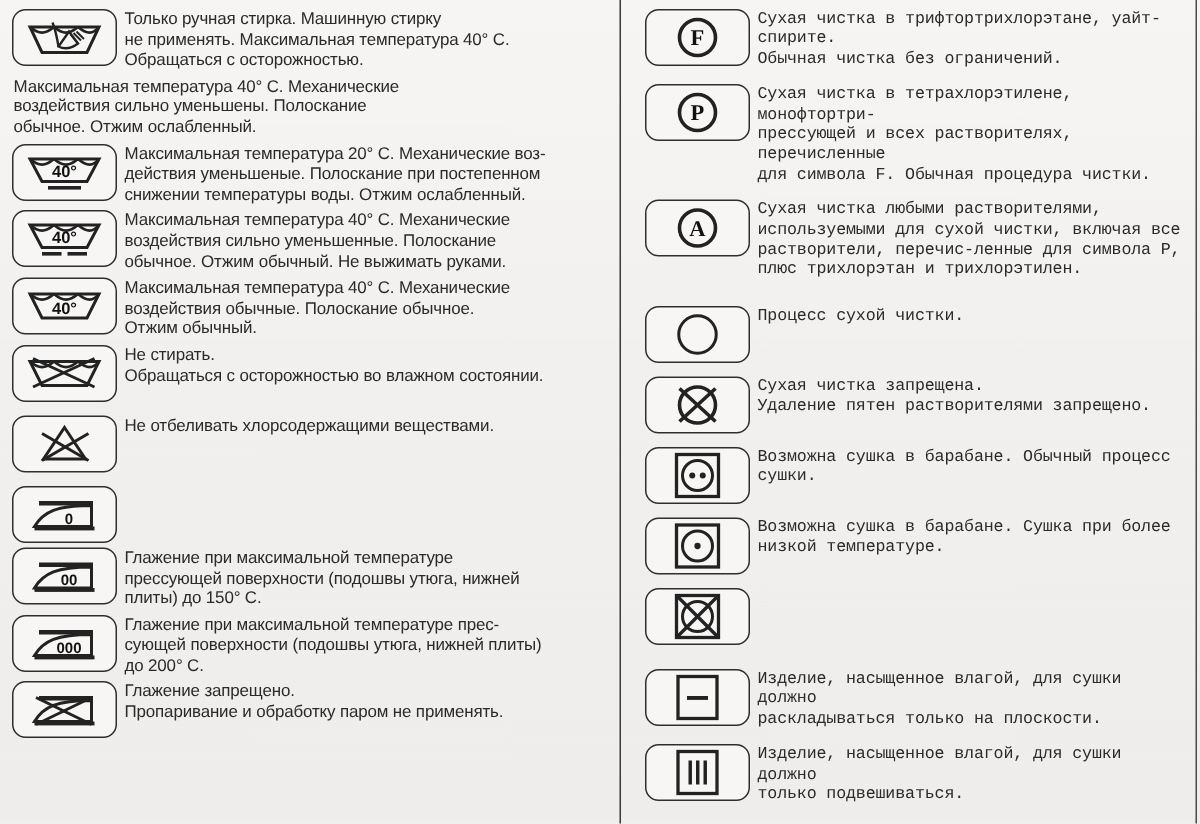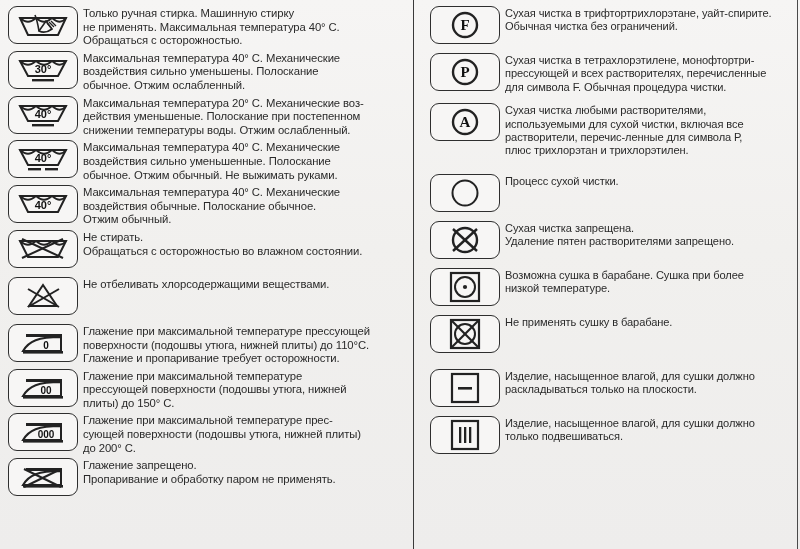--- a/index.html
+++ b/index.html
@@ -68,21 +68,21 @@
   .desc {
     flex: 1 1 auto;
     font-size: 11.3px;
     line-height: 13.6px;
     letter-spacing: -0.1px;
     padding-top: 1px;
     padding-left: 3px;
     color: #2a2a2a;
     white-space: pre-line;
   }
-  .col.right .desc { font-size: 11.1px; line-height: 13.4px; }
+  .col.right .desc { font-size: 11.1px; line-height: 13.4px; font-family: Liberation Mono, monospace; }
 
   
   .gap-s { margin-bottom: 3px; }
   .gap-m { margin-bottom: 9px; }
   .gap-l { margin-bottom: 16px; }
 </style>
 </head>
 <body>
 
 <div class="page">
@@ -105,32 +105,20 @@
             <path d="M30 11 L35 17 M32 10 L37 15 M34 9 L39 14" stroke="#222" stroke-width="1.3"></path>
           </svg>
         </div>
       </div>
       <div class="desc">Только ручная стирка. Машинную  стирку
 не применять. Максимальная температура 40° С.
 Обращаться с осторожностью.</div>
     </div>
 
     <div class="row gap-s">
-      <div class="sym-wrap">
-        <div class="badge">
-          <svg width="54" height="28" viewBox="0 0 54 28">
-            <path d="M4 5 L50 5 L42 20 L12 20 Z" fill="none" stroke="#222" stroke-width="2"></path>
-            <path d="M4 5 C10 10 14 10 20 5" fill="none" stroke="#222" stroke-width="1.8"></path>
-            <path d="M20 5 C26 10 30 10 36 5" fill="none" stroke="#222" stroke-width="1.8"></path>
-            <path d="M36 5 C42 10 46 10 50 5" fill="none" stroke="#222" stroke-width="1.8"></path>
-            <text x="27" y="17" font-family="Liberation Sans, sans-serif" font-size="11" font-weight="bold" fill="#111" text-anchor="middle">30°</text>
-            <rect x="16" y="23" width="22" height="2.4" fill="#222"></rect>
-          </svg>
-        </div>
-      </div>
       <div class="desc">Максимальная температура 40° С. Механические
 воздействия сильно уменьшены. Полоскание
 обычное. Отжим ослабленный.</div>
     </div>
 
     <div class="row gap-s">
       <div class="sym-wrap">
         <div class="badge">
           <svg width="54" height="28" viewBox="0 0 54 28">
             <path d="M4 5 L50 5 L42 20 L12 20 Z" fill="none" stroke="#222" stroke-width="2"></path>
@@ -217,23 +205,20 @@
       <div class="sym-wrap">
         <div class="badge">
           <svg width="54" height="26" viewBox="0 0 54 26">
             <rect x="10" y="4" width="36" height="3" fill="#222"></rect>
             <path d="M7 21 C13 11 22 7 45 7 L45 21 Z" fill="none" stroke="#222" stroke-width="2"></path>
             <rect x="7" y="21" width="40" height="2.6" fill="#222"></rect>
             <text x="30" y="19" font-family="Liberation Sans, sans-serif" font-size="10" font-weight="bold" fill="#111" text-anchor="middle">0</text>
           </svg>
         </div>
       </div>
-      <div class="desc">Глажение при максимальной температуре прессующей
-поверхности (подошвы утюга, нижней плиты) до 110°С.
-Глажение и пропаривание требует осторожности.</div>
     </div>
 
     <div class="row gap-s">
       <div class="sym-wrap">
         <div class="badge">
           <svg width="54" height="26" viewBox="0 0 54 26">
             <rect x="10" y="4" width="36" height="3" fill="#222"></rect>
             <path d="M7 21 C13 11 22 7 45 7 L45 21 Z" fill="none" stroke="#222" stroke-width="2"></path>
             <rect x="7" y="21" width="40" height="2.6" fill="#222"></rect>
             <text x="30" y="19" font-family="Liberation Sans, sans-serif" font-size="10" font-weight="bold" fill="#111" text-anchor="middle">00</text>
@@ -341,20 +326,34 @@
             <circle cx="18" cy="15" r="12" fill="none" stroke="#222" stroke-width="2.4"></circle>
             <path d="M6 4 L30 26" stroke="#222" stroke-width="2.4"></path>
             <path d="M30 4 L6 26" stroke="#222" stroke-width="2.4"></path>
           </svg>
         </div>
       </div>
       <div class="desc">Сухая чистка запрещена.
 Удаление пятен растворителями запрещено.</div>
     </div>
 
+    <div class="row gap-m">
+      <div class="sym-wrap">
+        <div class="badge">
+          <svg width="34" height="32" viewBox="0 0 34 32">
+            <rect x="3" y="2" width="28" height="28" fill="none" stroke="#222" stroke-width="2.2"></rect>
+            <circle cx="17" cy="16" r="10" fill="none" stroke="#222" stroke-width="2"></circle>
+            <circle cx="13.5" cy="16" r="2" fill="#222"></circle>
+            <circle cx="20.5" cy="16" r="2" fill="#222"></circle>
+          </svg>
+        </div>
+      </div>
+      <div class="desc">Возможна сушка в барабане. Обычный процесс
+сушки.</div>
+    </div>
 
     <div class="row gap-m">
       <div class="sym-wrap">
         <div class="badge">
           <svg width="34" height="32" viewBox="0 0 34 32">
             <rect x="3" y="2" width="28" height="28" fill="none" stroke="#222" stroke-width="2.2"></rect>
             <circle cx="17" cy="16" r="10" fill="none" stroke="#222" stroke-width="2"></circle>
             <circle cx="17" cy="16" r="2.1" fill="#222"></circle>
           </svg>
         </div>
@@ -367,21 +366,20 @@
       <div class="sym-wrap">
         <div class="badge">
           <svg width="34" height="32" viewBox="0 0 34 32">
             <rect x="3" y="2" width="28" height="28" fill="none" stroke="#222" stroke-width="2.2"></rect>
             <circle cx="17" cy="16" r="10" fill="none" stroke="#222" stroke-width="2"></circle>
             <path d="M4 3 L30 29" stroke="#222" stroke-width="2.2"></path>
             <path d="M30 3 L4 29" stroke="#222" stroke-width="2.2"></path>
           </svg>
         </div>
       </div>
-      <div class="desc">Не применять сушку в барабане.</div>
     </div>
 
     <div class="row gap-m">
       <div class="sym-wrap">
         <div class="badge">
           <svg width="32" height="32" viewBox="0 0 32 32">
             <rect x="3" y="2" width="26" height="28" fill="none" stroke="#222" stroke-width="2.2"></rect>
             <rect x="9" y="15" width="14" height="2.6" fill="#222"></rect>
           </svg>
         </div>

